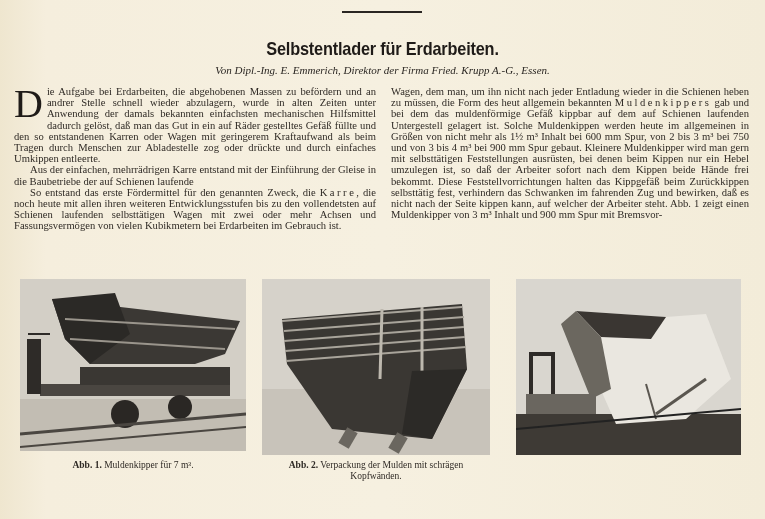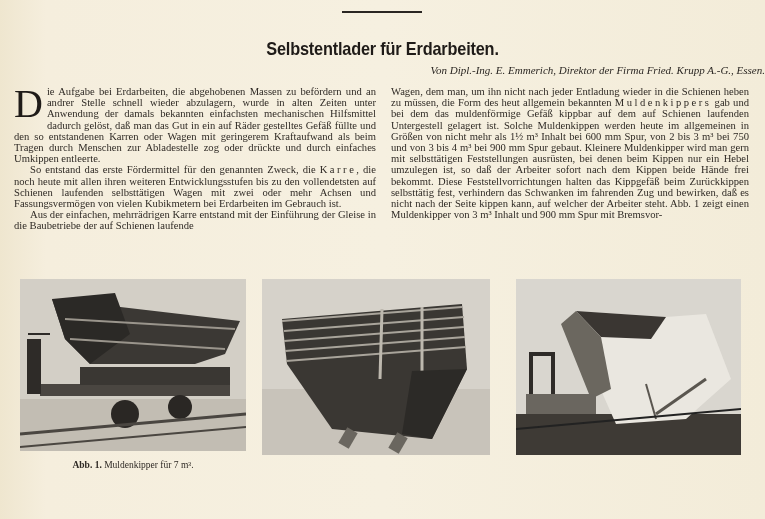--- a/index.html
+++ b/index.html
@@ -3,21 +3,21 @@
   <meta charset="utf-8">
   <style>
     html,body{margin:0;padding:0;}
     body{width:765px;height:519px;overflow:hidden;background:#f3ecd9;position:relative;
       font-family:"DejaVu Serif","Liberation Serif",serif;color:#2a2622;}
     .page{position:absolute;inset:0;background:linear-gradient(90deg,#efe6cf 0%,#f5eedd 6%,#f6f0e0 50%,#f3ecd9 100%);}
     .rule{position:absolute;left:342px;top:11px;width:80px;height:2px;background:#2a2622;}
     .title{position:absolute;left:0;width:765px;top:38px;text-align:center;
       font-family:"Liberation Sans",sans-serif;font-weight:bold;font-size:18.5px;letter-spacing:-0.2px;
       transform:scaleX(0.88);transform-origin:center;color:#1f1b18;}
-    .byline{position:absolute;left:0;width:765px;top:64px;text-align:right;
+    .byline{position:absolute;left:0;width:765px;top:64px;text-align:center;
       font-family:"Liberation Serif",serif;font-style:italic;font-size:11px;color:#2a2622;}
     .col{position:absolute;top:86px;width:362px;font-family:"Liberation Serif",serif;
       font-size:10.6px;line-height:11.2px;text-align:justify;color:#2f2a25;}
     .col.left{left:14px;}
     .col.right{left:391px;width:358px;}
     .col p{margin:0;text-indent:0;}
     .col p.ind{text-indent:16px;}
     .dropcap{float:left;font-family:"Liberation Serif",serif;font-size:40px;line-height:34px;
       margin:1px 4px 0 0;color:#1f1b18;}
     .sp{letter-spacing:2.5px;}
@@ -29,22 +29,22 @@
 </head>
 <body>
 
 <div class="page">
   <div class="rule"></div>
   <div class="title">Selbstentlader für Erdarbeiten.</div>
   <div class="byline">Von Dipl.-Ing. E. Emmerich, Direktor der Firma Fried. Krupp A.-G., Essen.</div>
 
   <div class="col left">
     <p><span class="dropcap">D</span><span>ie Aufgabe bei Erdarbeiten, die abgehobenen Massen zu befördern und an andrer Stelle schnell wieder abzulagern, wurde in alten Zeiten unter Anwendung der damals bekannten einfachsten mechanischen Hilfsmittel dadurch gelöst, daß man das Gut in ein auf Räder gestelltes Gefäß füllte und den so entstandenen Karren oder Wagen mit geringerem Kraftaufwand als beim Tragen durch Menschen zur Abladestelle zog oder drückte und durch einfaches Umkippen entleerte.</span></p>
+    <p class="ind">Aus der einfachen, mehrrädrigen Karre entstand mit der Einführung der Gleise in die Baubetriebe der auf Schienen laufende</p>
     <p class="ind"><span>So entstand das erste Fördermittel für den genannten Zweck, die </span><span class="sp">Karre</span><span>, die noch heute mit allen ihren weiteren Entwicklungsstufen bis zu den vollendetsten auf Schienen laufenden selbsttätigen Wagen mit zwei oder mehr Achsen und Fassungsvermögen von vielen Kubikmetern bei Erdarbeiten im Gebrauch ist.</span></p>
-    <p class="ind">Aus der einfachen, mehrrädrigen Karre entstand mit der Einführung der Gleise in die Baubetriebe der auf Schienen laufende</p>
   </div>
 
   <div class="col right">
     <p><span>Wagen, dem man, um ihn nicht nach jeder Entladung wieder in die Schienen heben zu müssen, die Form des heut allgemein bekannten </span><span class="sp">Muldenkippers</span><span> gab und bei dem das muldenförmige Gefäß kippbar auf dem auf Schienen laufenden Untergestell gelagert ist. Solche Muldenkippen werden heute im allgemeinen in Größen von nicht mehr als 1½ m³ Inhalt bei 600 mm Spur, von 2 bis 3 m³ bei 750 und von 3 bis 4 m³ bei 900 mm Spur gebaut. Kleinere Muldenkipper wird man gern mit selbsttätigen Feststellungen ausrüsten, bei denen beim Kippen nur ein Hebel umzulegen ist, so daß der Arbeiter sofort nach dem Kippen beide Hände frei bekommt. Diese Feststellvorrichtungen halten das Kippgefäß beim Zurückkippen selbsttätig fest, verhindern das Schwanken im fahrenden Zug und bewirken, daß es nicht nach der Seite kippen kann, auf welcher der Arbeiter steht. Abb. 1 zeigt einen Muldenkipper von 3 m³ Inhalt und 900 mm Spur mit Bremsvor-</span></p>
   </div>
 
   <div class="fig" style="left:20px;top:279px;width:226px;height:172px;">
     <svg width="226" height="172" viewBox="0 0 226 172">
       <rect width="226" height="172" fill="#d3cfc6"></rect>
       <rect y="120" width="226" height="52" fill="#c2bdb3"></rect>
@@ -78,20 +78,23 @@
         <path d="M23,72 L203,58"></path>
           <path d="M24,82 L204,68"></path>
       </g>
       <line x1="120" y1="30" x2="118" y2="100" stroke="#bdb8ae" stroke-width="3"></line>
       <line x1="160" y1="28" x2="160" y2="92" stroke="#bdb8ae" stroke-width="3"></line>
       <polygon points="150,92 205,90 170,160 140,155" fill="#2c2a27"></polygon>
       <rect x="80" y="150" width="12" height="18" fill="#6a665f" transform="rotate(30 86 159)"></rect>
       <rect x="130" y="155" width="12" height="18" fill="#6a665f" transform="rotate(30 136 164)"></rect>
     </svg>
   </div>
+  <div class="cap" style="left:262px;top:460px;width:228px;">
+    <b>Abb. 2.</b> <span>Verpackung der Mulden mit schrägen Kopfwänden.</span>
+  </div>
 
   <div class="fig" style="left:516px;top:279px;width:225px;height:176px;">
     <svg width="225" height="176" viewBox="0 0 225 176">
       <rect width="225" height="176" fill="#d9d6cf"></rect>
       <rect y="135" width="225" height="41" fill="#3e3a35"></rect>
       <polygon points="45,45 60,32 150,38 190,35 215,100 170,140 100,145 80,100" fill="#eae7e0"></polygon>
       <polygon points="60,32 150,38 135,60 85,58" fill="#3a3632"></polygon>
       <polygon points="45,45 60,32 85,58 95,110 75,120" fill="#6b675f"></polygon>
       <line x1="140" y1="135" x2="190" y2="100" stroke="#5a564f" stroke-width="3"></line>
       <line x1="130" y1="105" x2="140" y2="140" stroke="#5a564f" stroke-width="2"></line>

